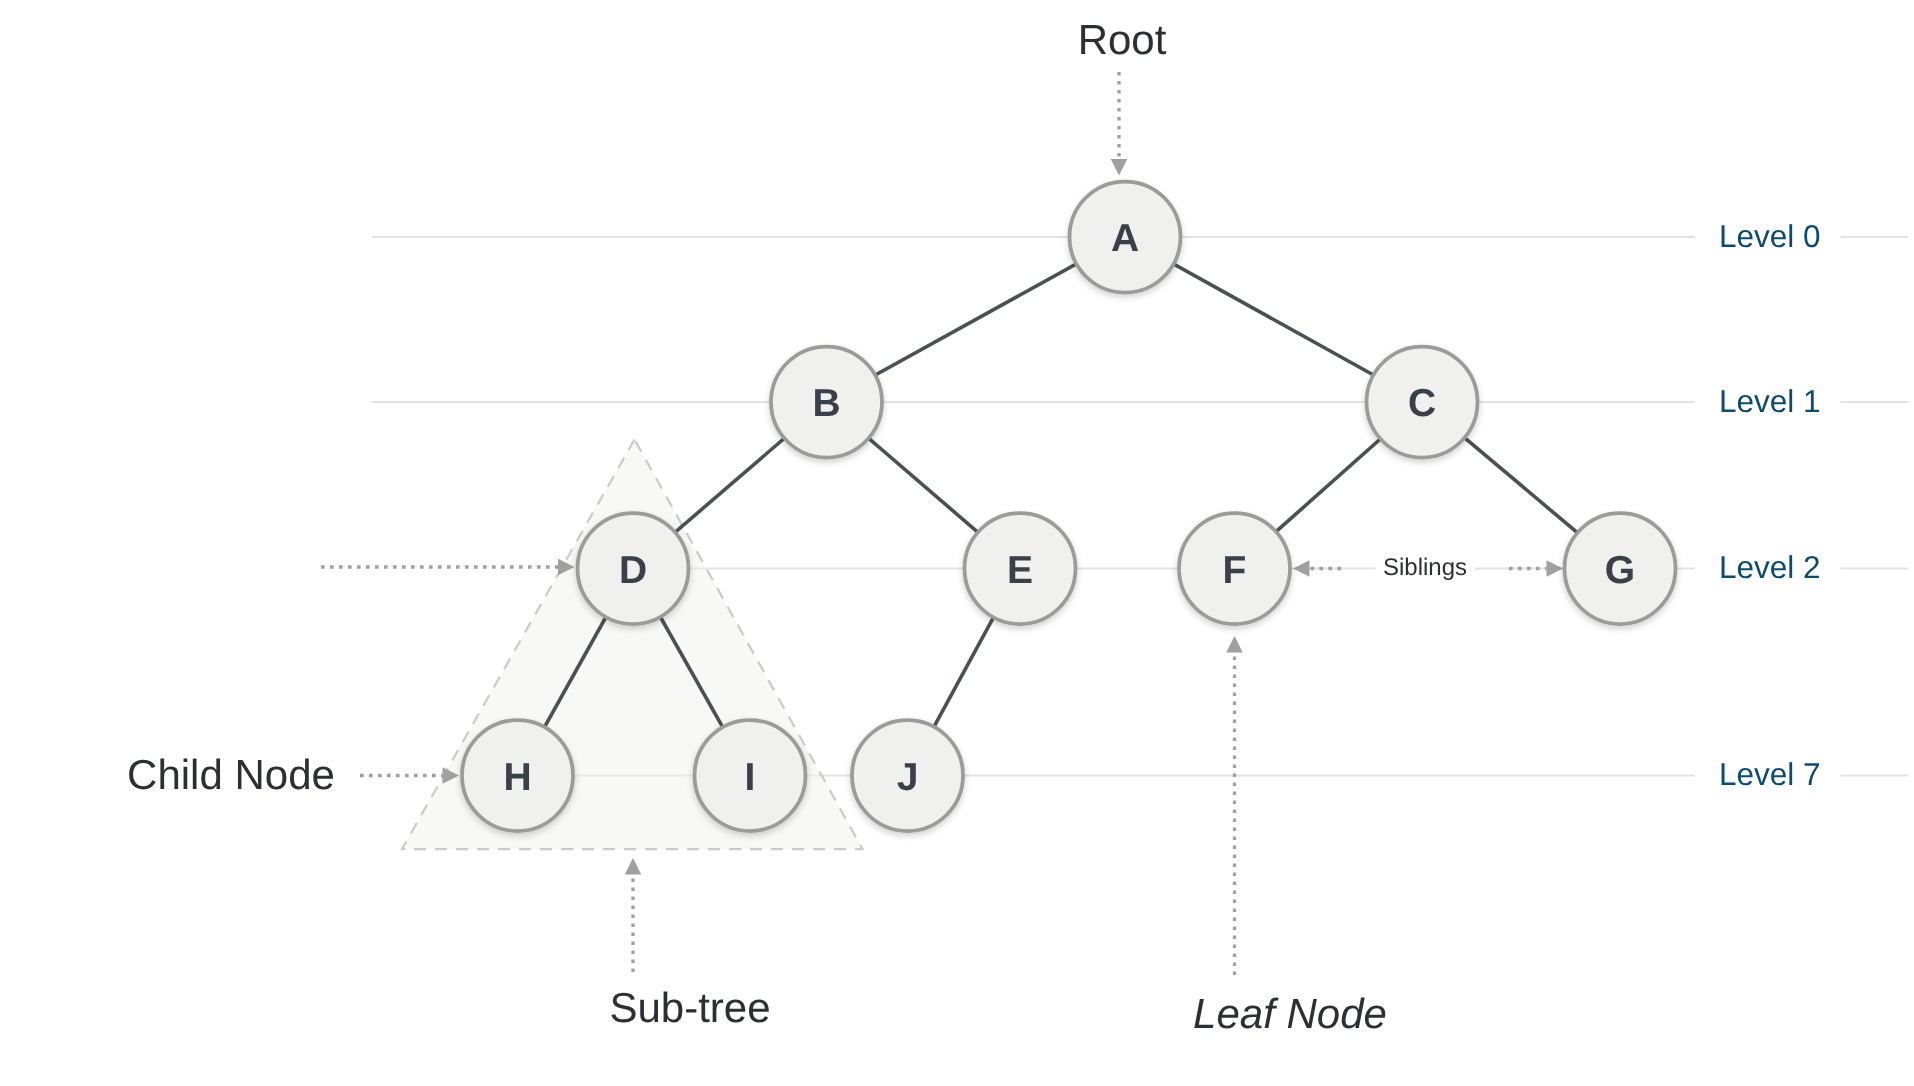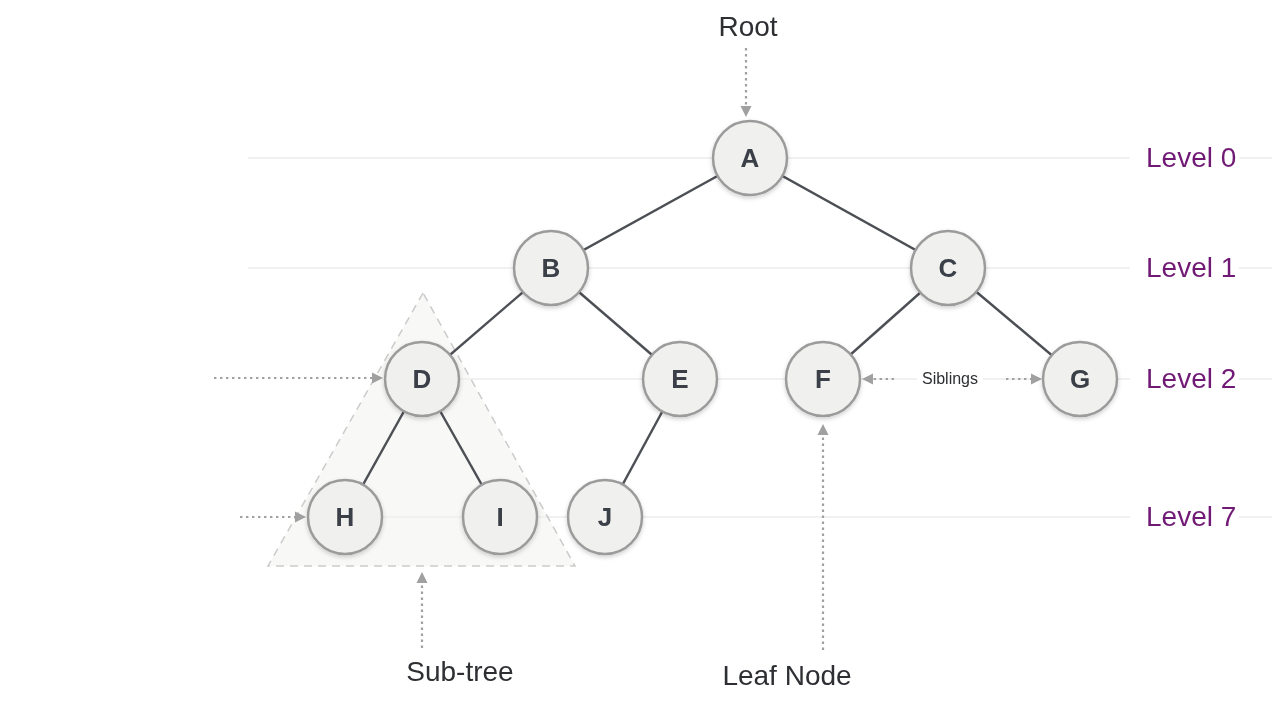--- a/index.html
+++ b/index.html
@@ -22,22 +22,22 @@
     line-height: 1;
   }
   .lbl.siblings {
     font-size: 16px;
     background: #ffffff;
     padding: 2px 5px;
   }
   .lvl {
     position: absolute;
     transform: translate(0, -50%);
-    font-size: 28px;
-    color: #701a75;
+    font-size: 21px;
+    color: #0c4a6e;
     white-space: nowrap;
     background: #ffffff;
     padding: 1px 3px;
     line-height: 1;
   }
 </style>
 </head>
 <body>
 
 <div class="stage">
@@ -117,24 +117,25 @@
       </g>
       <g>
         <circle cx="605" cy="517" r="37" fill="#f0f0ee" stroke="#9b9b9b" stroke-width="2.5" filter="url(#nodeShadow)"></circle>
         <text x="605" y="517" text-anchor="middle" dy="0.36em" font-size="26" font-weight="bold" fill="#3b4048" font-family="&quot;Liberation Sans&quot;, &quot;DejaVu Sans&quot;, sans-serif">J</text>
       </g>
     </svg>
 
   <div class="lbl" style="left: 748px; top: 27px;">Root</div>
 
 
+  <div class="lbl" style="left: 154px; top: 517px;">Child Node</div>
 
   <div class="lbl" style="left: 416px; top: 672px; margin-left: 44px;">Sub-tree</div>
 
-  <div class="lbl" style="left: 787px; top: 676px;">Leaf Node</div>
+  <div class="lbl" style="left: 860px; top: 676px; font-style: italic;">Leaf Node</div>
 
   <div class="lbl siblings" style="left: 950px; top: 379px;">Siblings</div>
 
   <div class="lvl" style="left: 1143px; top: 158px;">Level 0</div>
   <div class="lvl" style="left: 1143px; top: 268px; text-align: right;">Level 1</div>
   <div class="lvl" style="left: 1143px; top: 379px;">Level 2</div>
   <div class="lvl" style="left: 1143px; top: 517px;">Level 7</div>
 </div>
 
 </body></html>

